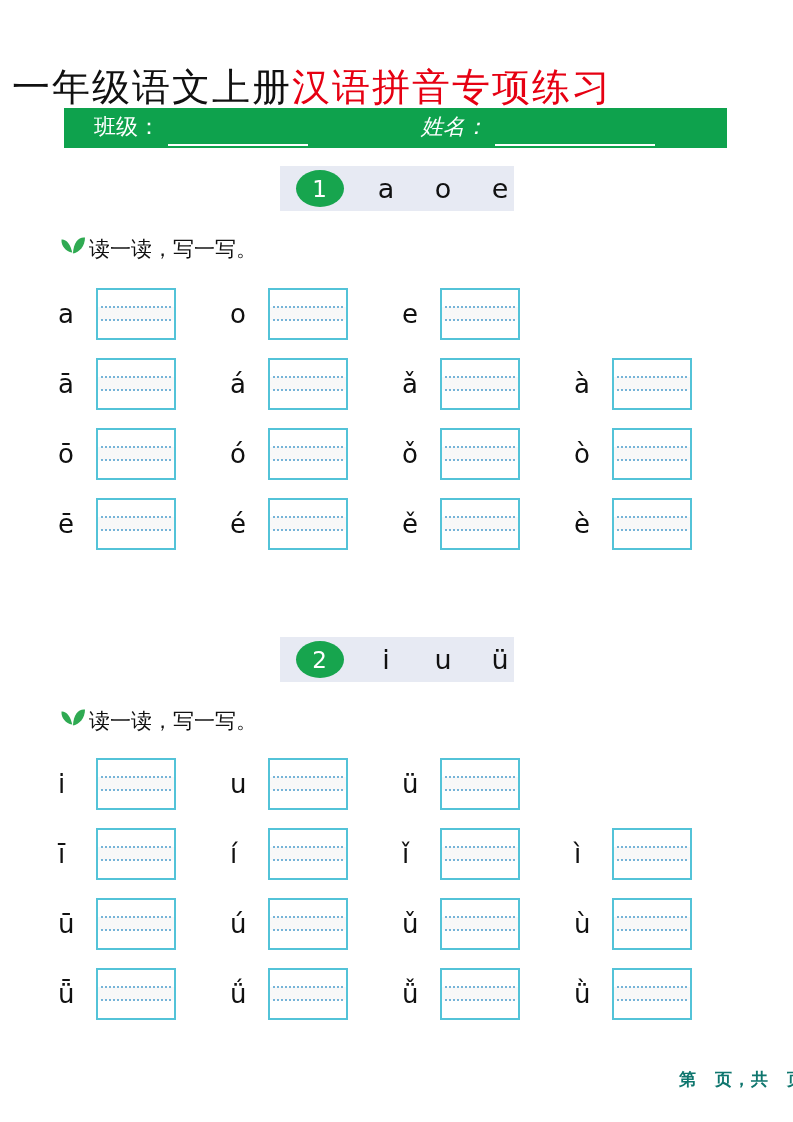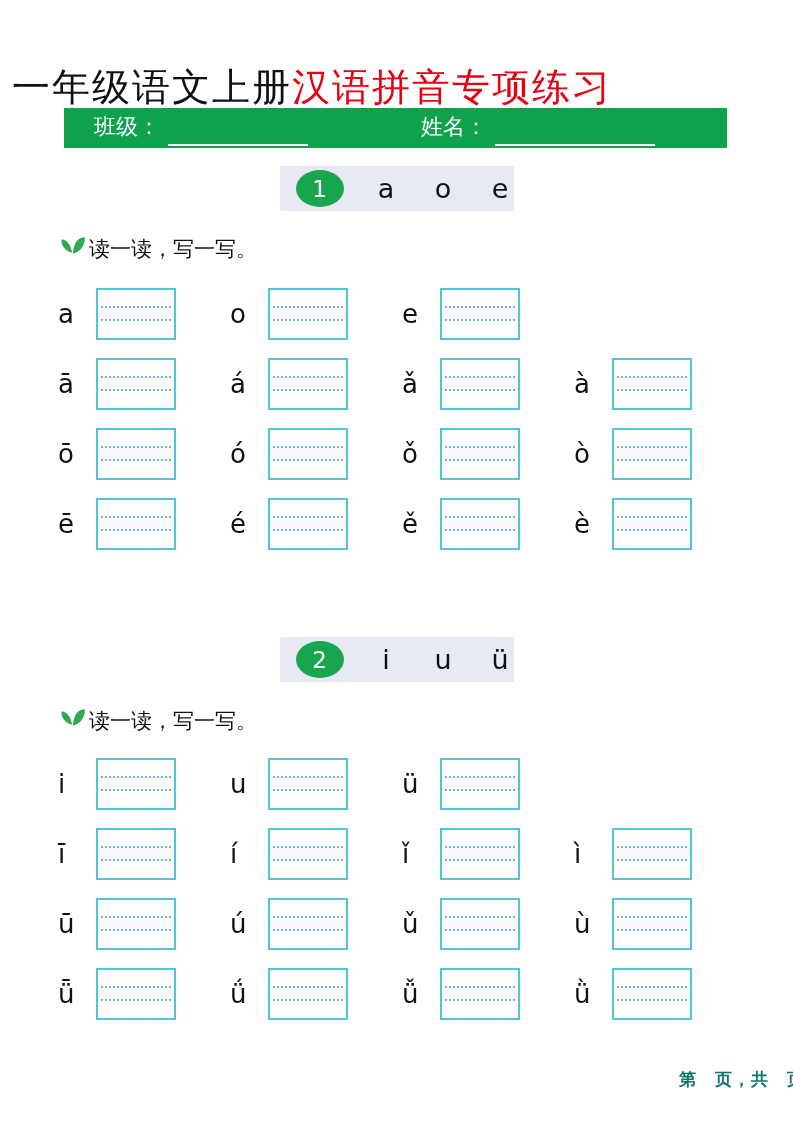--- a/index.html
+++ b/index.html
@@ -18,21 +18,21 @@
   .info-bar{
     position:absolute;top:108px;left:64px;width:663px;height:40px;
     background:#0ea24d;display:flex;align-items:flex-start;box-sizing:border-box;
     padding:0 30px;color:#ffffff;font-size:22px;
   }
   .info-field{display:flex;align-items:flex-end;}
   .info-label{line-height:38px;}
   .blank-line{height:28px;border-bottom:2px solid #ffffff;margin-left:8px;}
   .blank-class{width:140px;}
   .blank-name{width:160px;}
-  .info-field.right{margin-left:auto;margin-right:42px;}
+  .info-field.right{margin-left:auto;margin-right:42px;font-style:italic;}
   
   .section-bar{
     position:absolute;left:50%;transform:translateX(-50%);
     width:234px;height:45px;background:#e7eaf3;display:flex;align-items:center;
     box-sizing:border-box;padding-left:16px;
   }
   .badge{
     width:48px;height:37px;border-radius:50%;background:#17a54e;color:#fff;
     display:flex;align-items:center;justify-content:center;font-size:23px;flex:0 0 auto;
   }

